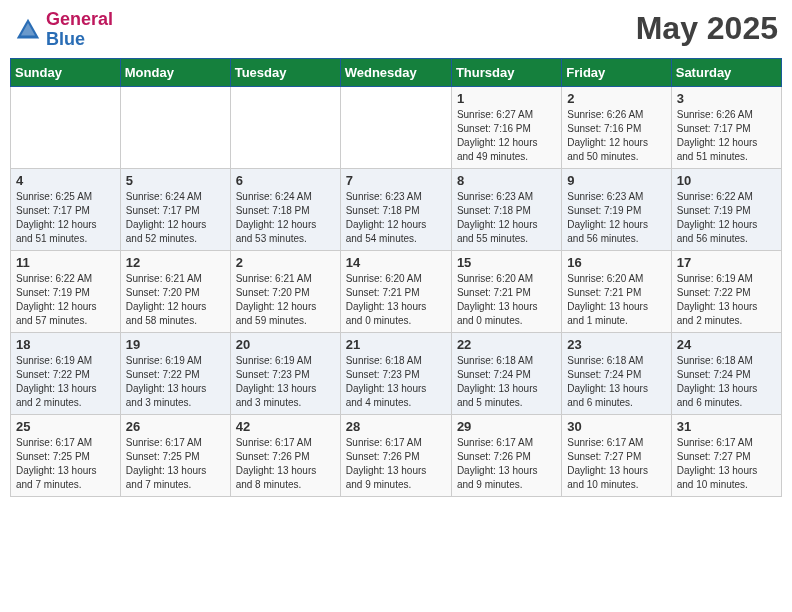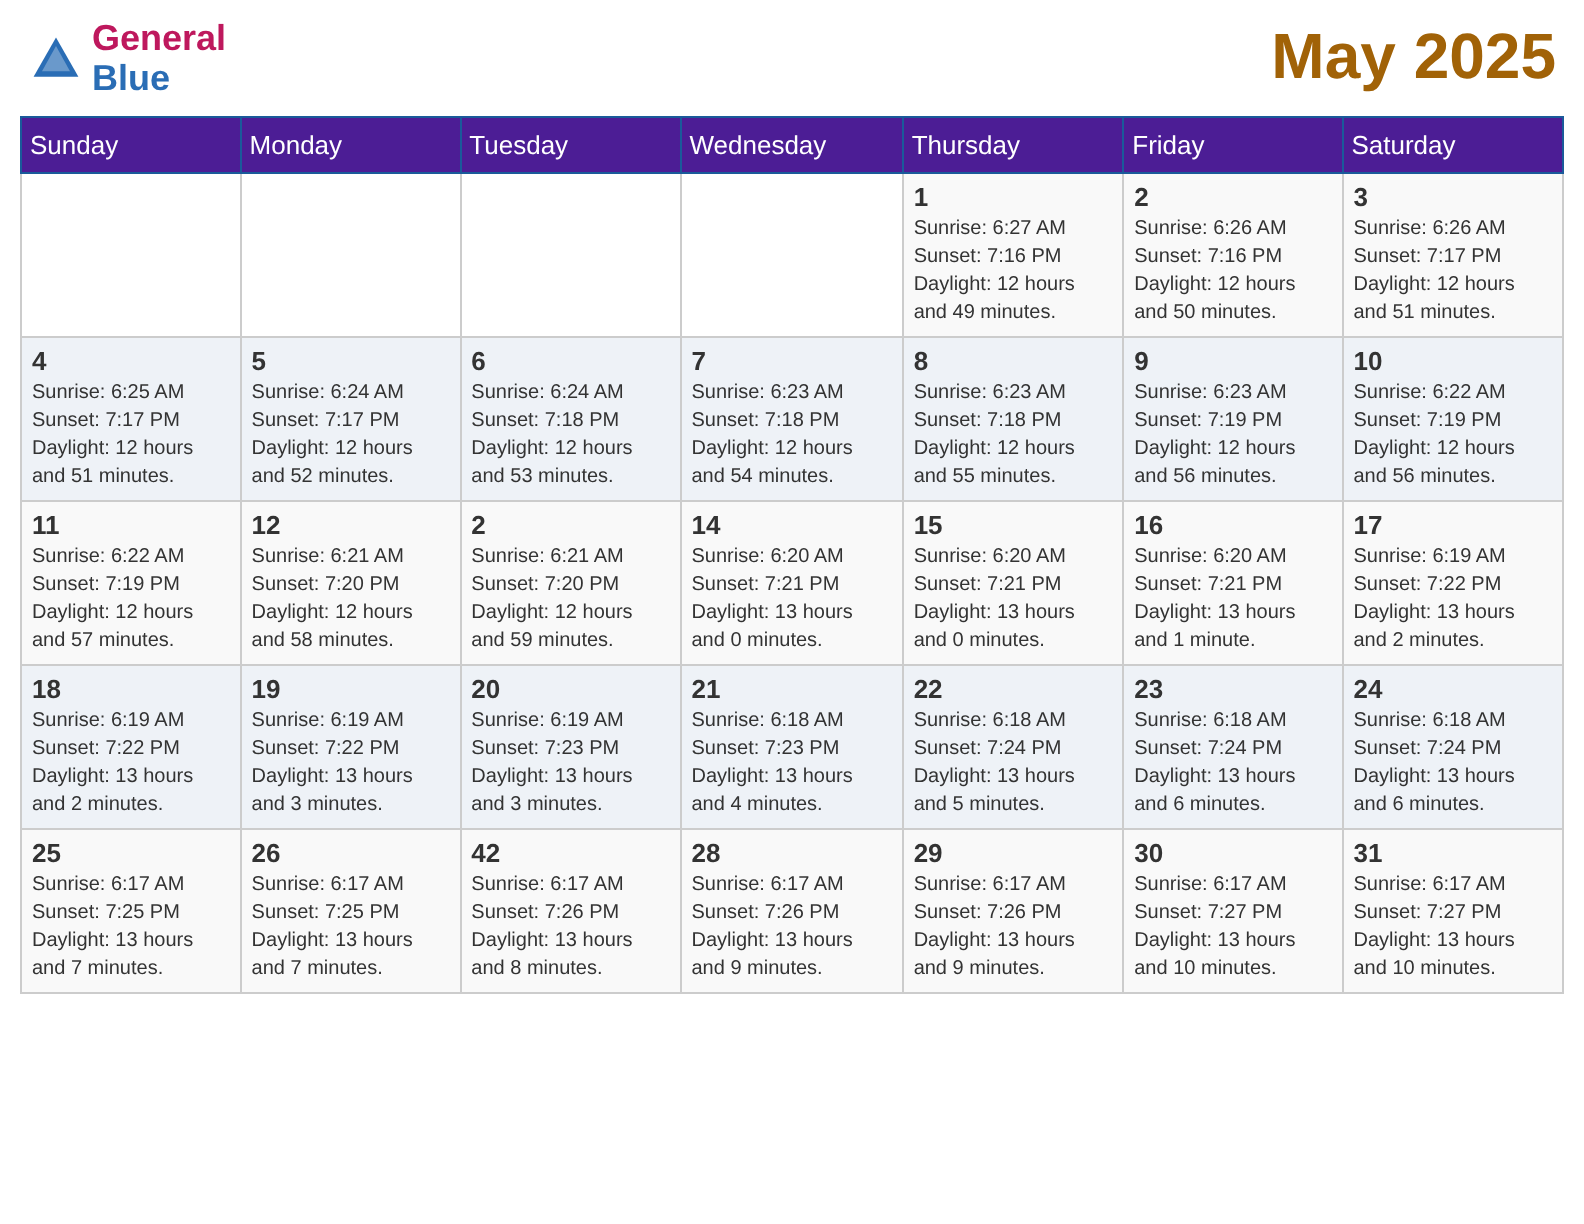--- a/index.html
+++ b/index.html
@@ -32,36 +32,36 @@
     .logo-icon {
       width: 28px;
       height: 28px;
     }
     .title-block {
       text-align: right;
     }
     .title-month {
       font-size: 32px;
       font-weight: bold;
-      color: #a16207;
+      color: #404040;
     }
     .title-location {
       font-size: 15px;
       color: #555;
     }
     .calendar {
       width: 100%;
       border-collapse: collapse;
       border: 1px solid #ccc;
     }
     .calendar th {
-      background-color: #4c1d95;
+      background-color: #15803d;
       color: #fff;
       font-size: 13px;
-      font-weight: normal;
+      font-weight: bold;
       padding: 6px 4px;
       text-align: left;
       border: 1px solid #1a5a9a;
     }
     .calendar td {
       vertical-align: top;
       border: 1px solid #ccc;
       padding: 4px 5px;
       width: 113px;
       min-height: 80px;

